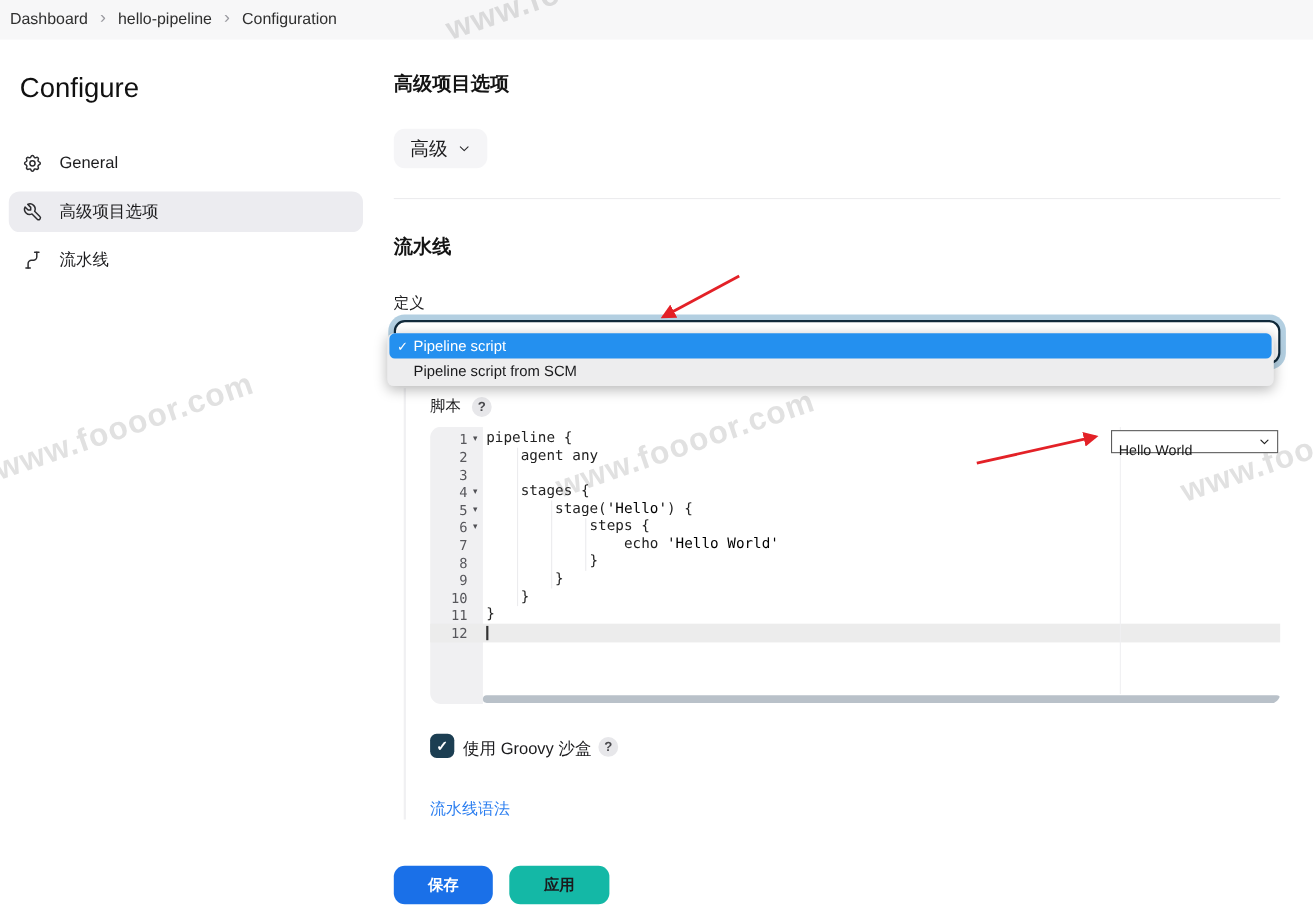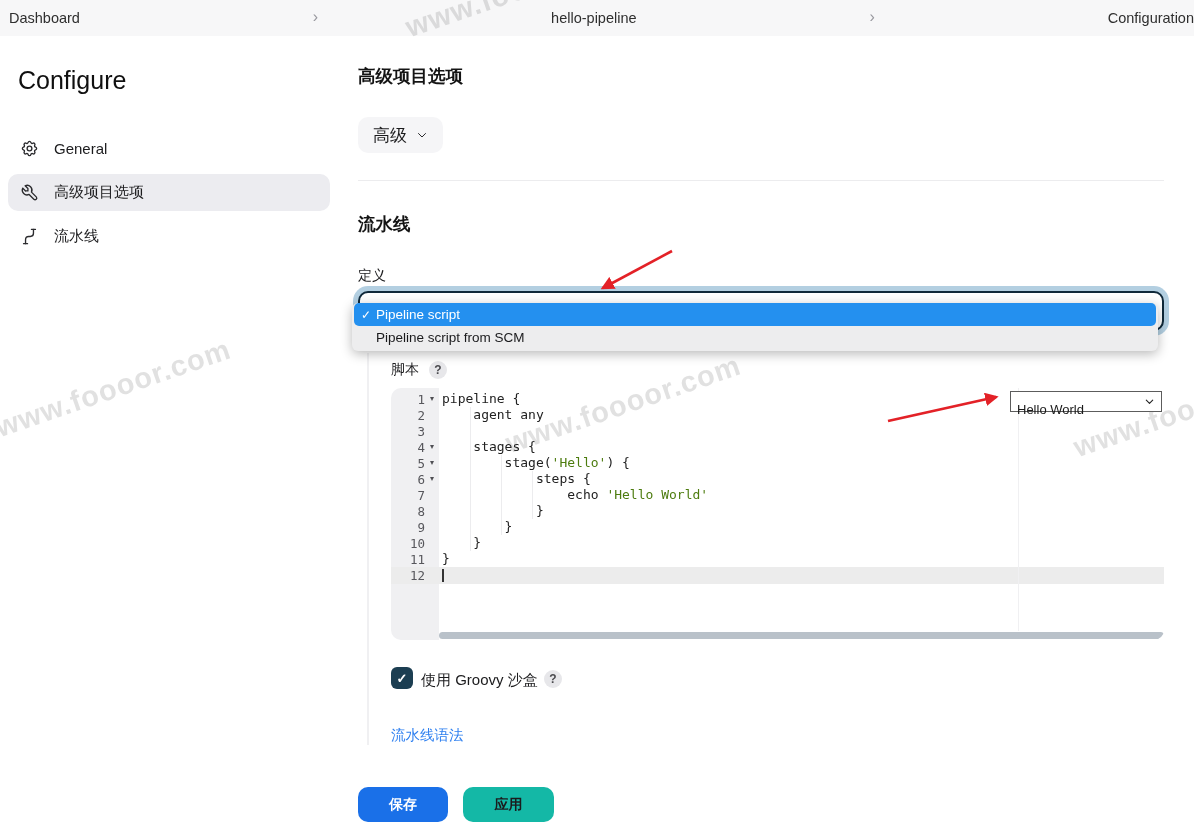--- a/index.html
+++ b/index.html
@@ -2,21 +2,21 @@
 <html><head>
 <meta charset="utf-8">
 <style>
   * { margin:0; padding:0; box-sizing:border-box; }
   html,body { width:1194px; height:829px; }
   body { font-family:"Liberation Sans", sans-serif; background:#fff; overflow:hidden; }
   .page { position:relative; width:1194px; height:829px; background:#fff; overflow:hidden; }
 
   
   .crumb-bar { position:absolute; left:0; top:0; width:1194px; height:36px; background:#f7f7f8;
-    display:flex; align-items:center; padding-left:9px; z-index:2;justify-content:space-between; }
+    display:flex; align-items:center; padding-left:9px; z-index:2; }
   .crumb { font-size:14.5px; color:#2f2f2f; cursor:pointer; }
   .crumb-sep { font-size:16px; color:#9a9aa0; margin:0 11px; position:relative; top:-1px; }
 
   
   .side-title { position:absolute; left:18px; top:66px; font-size:25px; font-weight:400; color:#101010; }
   .side-nav { position:absolute; left:8px; top:130px; width:322px;text-align:right; }
   .side-item { display:flex; align-items:center; height:37px; margin-bottom:7px; border-radius:10px;
     padding-left:12px; cursor:pointer; color:#1c1c1e; }
   .side-item.active { background:#ececf0; }
   .side-item svg { width:19px; height:19px; stroke:#2b2b2e; fill:none; stroke-width:1.7; stroke-linecap:round; stroke-linejoin:round; }
@@ -51,21 +51,21 @@
   .editor { position:absolute; left:391px; top:388px; width:773px; height:252px; background:#fff;
     border-radius:10px; overflow:hidden; z-index:1; cursor:text; }
   .gutter { position:absolute; left:0; top:0; width:48px; height:100%; background:#f0f0f2; }
   .gut-col { position:absolute; left:0; top:3px; width:48px; }
   .gut-row { display:flex; height:16px; align-items:center; }
   .lnum { flex:0 0 34px; text-align:right; font-family:"DejaVu Sans Mono", monospace; font-size:12.5px; color:#57575c; }
   .fold { flex:0 0 14px; text-align:center; font-size:8px; color:#505055; cursor:pointer; line-height:16px; }
   .active-line { position:absolute; left:0; top:179px; width:100%; height:17px; background:#ececec; }
   .code-col { position:absolute; left:48px; top:3px; right:0; }
   .cl { height:16px; font-family:"DejaVu Sans Mono", monospace; font-size:13px; line-height:16px; color:#222; white-space:pre; padding-left:3px; }
-  .cl .str { color:#4d7c0f; }
+  .cl .str { color:#000000; }
   .cursor { position:absolute; left:51px; top:181px; width:2px; height:13px; background:#333; }
   .ruler { position:absolute; left:627px; top:0; bottom:9px; width:1px; background:#f0f0f2; }
   .iguide { position:absolute; width:1px; background:#ececee; }
   .hscroll { position:absolute; left:48px; right:0; bottom:1px; height:7px; background:#b9c1c9; border-radius:4px; cursor:pointer; }
 
   
   .sample-select { position:absolute; left:1010px; top:391px; width:152px; height:21px; background:#fff;
     border:1.5px solid #5c5c5c; display:flex; align-items:center; z-index:35; cursor:pointer; }
   .sample-select .val { flex:1; font-size:13px; color:#1a1a1a; padding-left:6px;margin-top:16px; }
   .sample-select svg { width:11px; height:11px; margin-right:6px; stroke:#222; fill:none; stroke-width:2.4; stroke-linecap:round; stroke-linejoin:round; }

